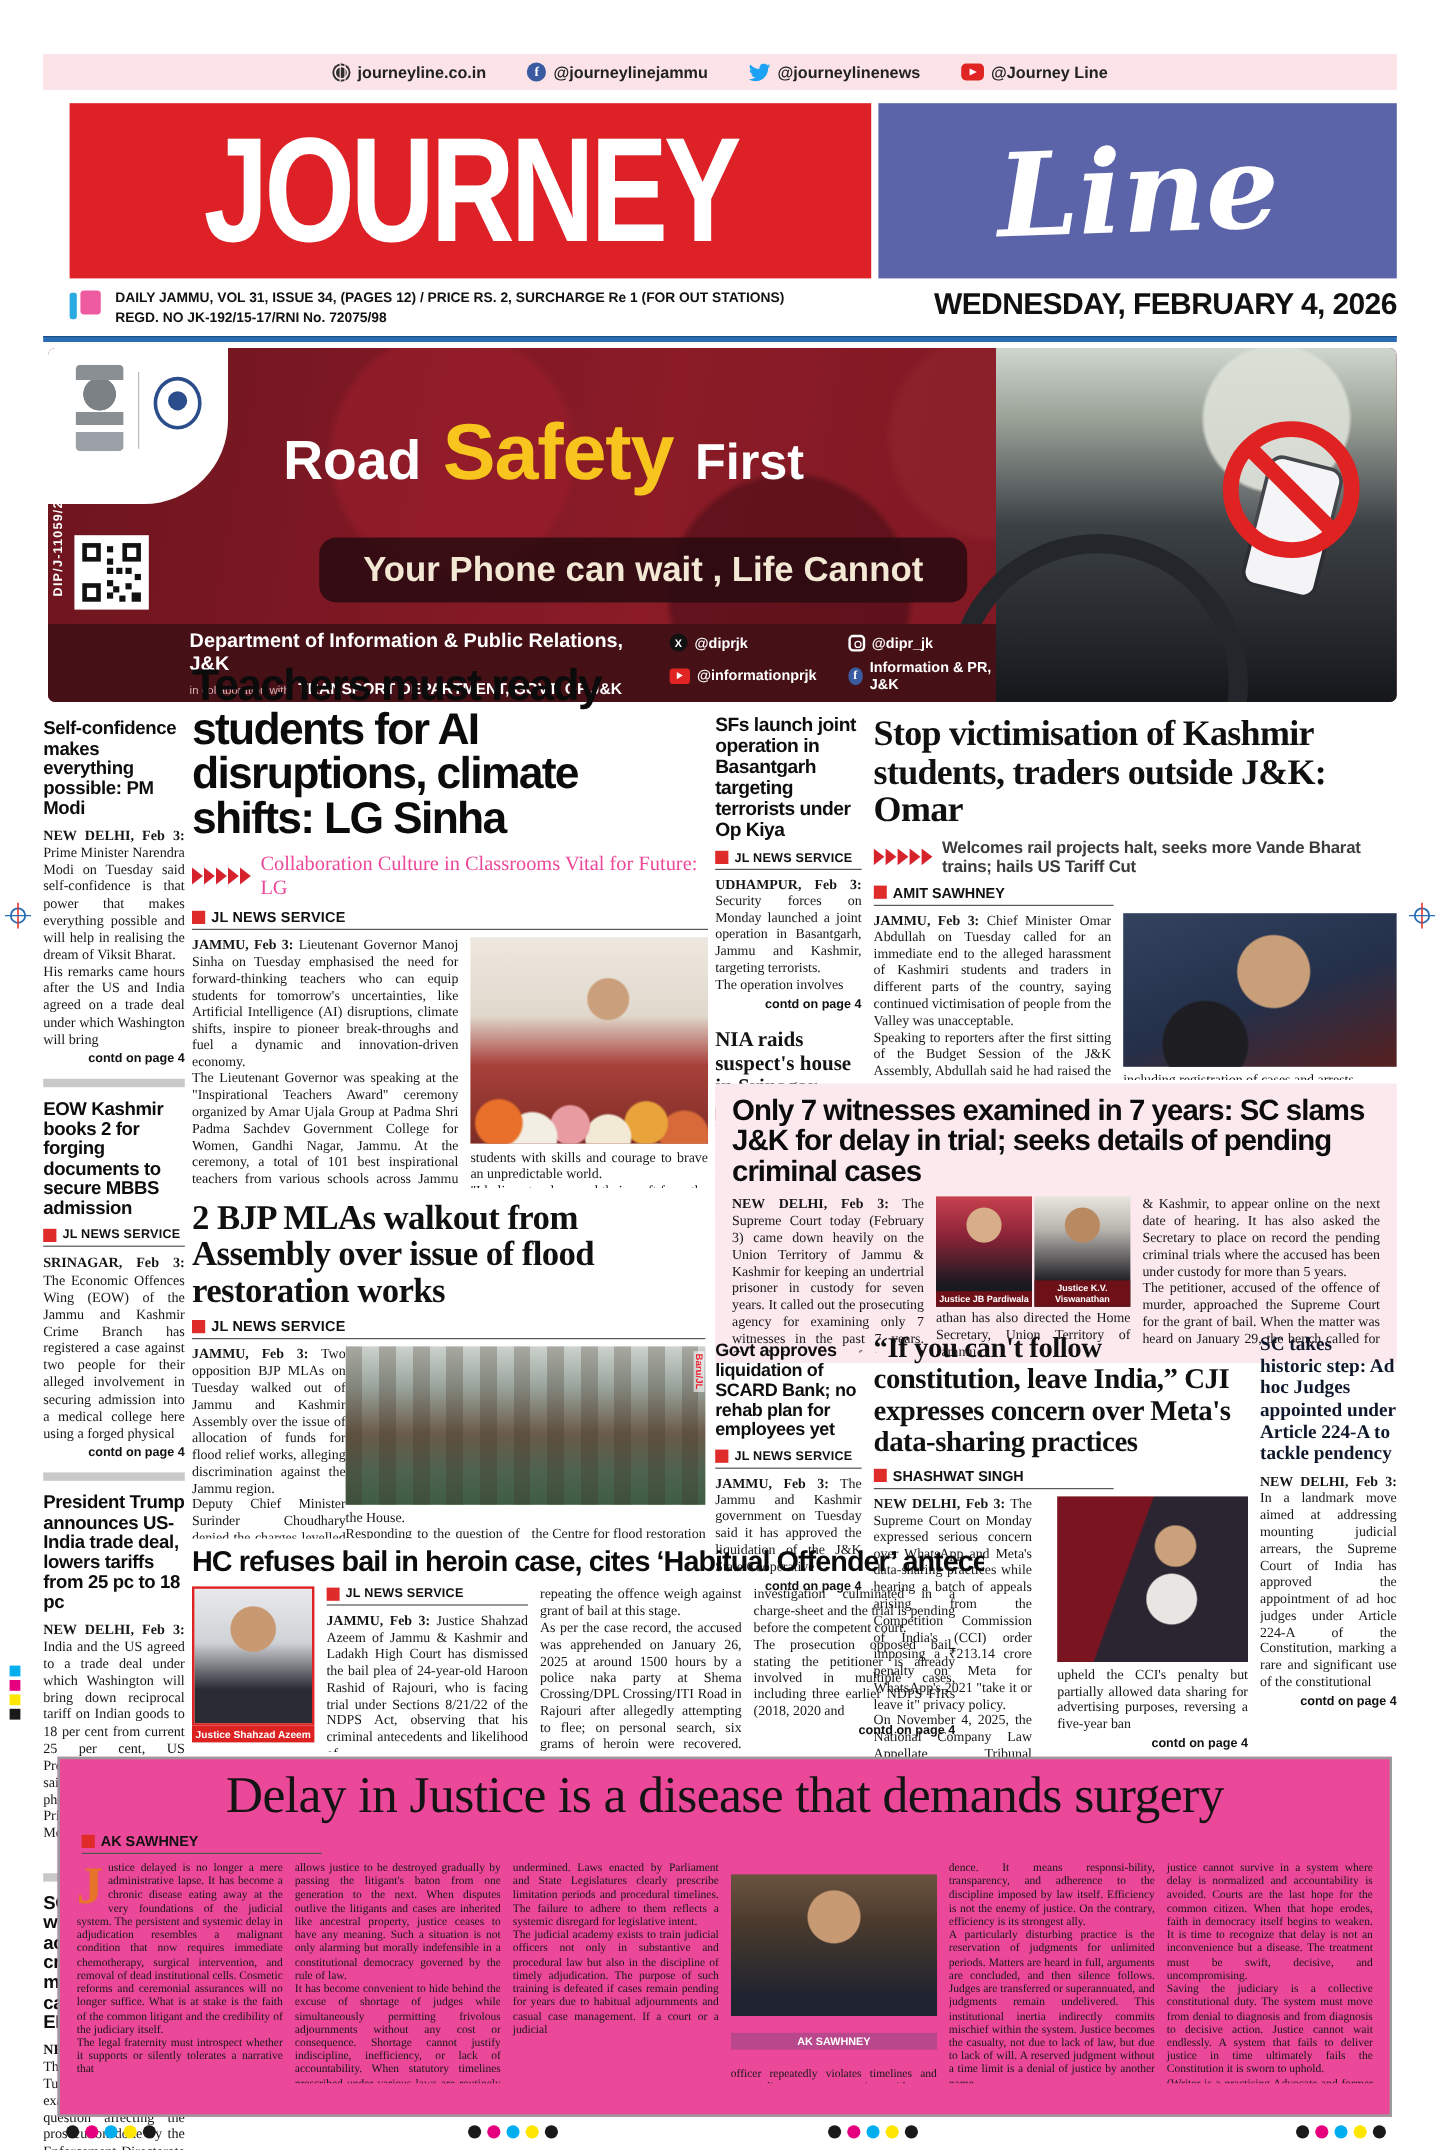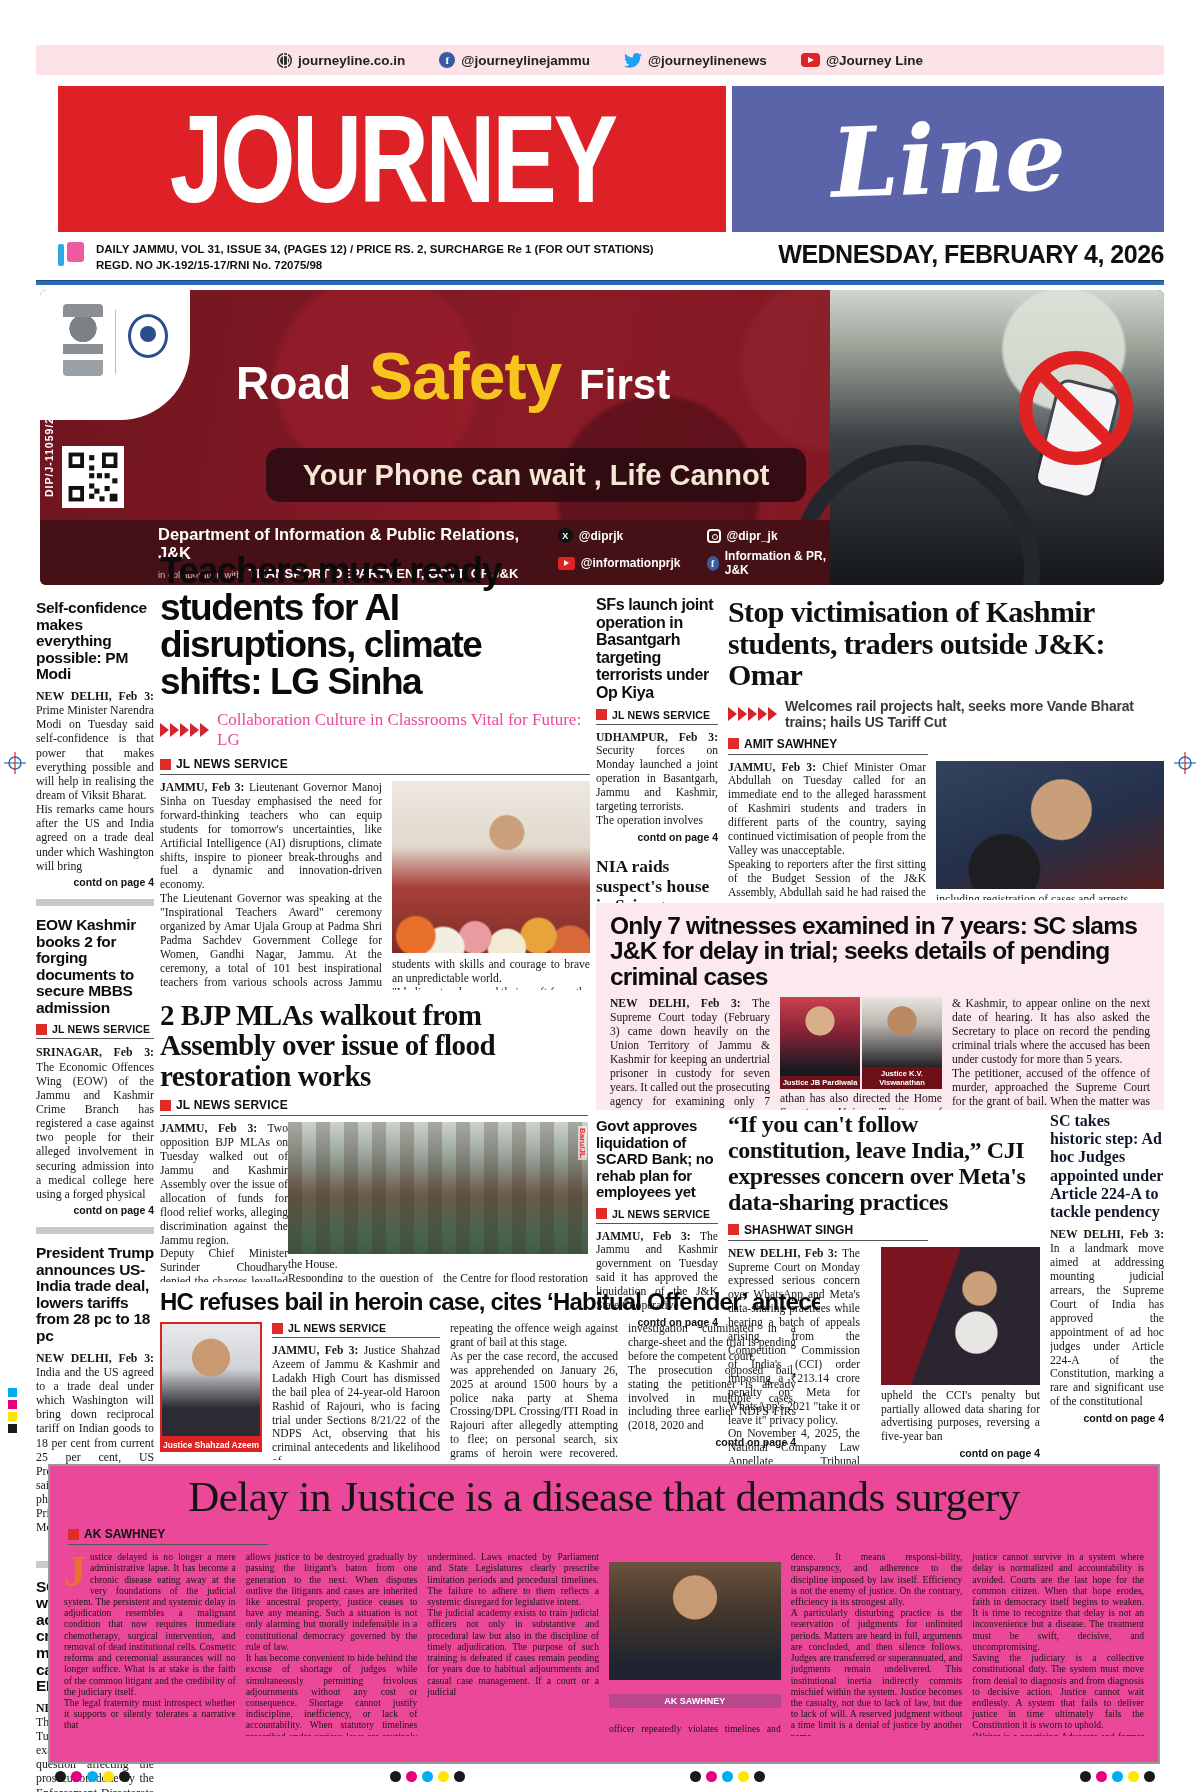--- a/index.html
+++ b/index.html
@@ -131,21 +131,21 @@
   .subhead-dark { display:flex; align-items:center; margin-top:7px; font:bold 14px "Liberation Sans", sans-serif; color:#3c3c3c; letter-spacing:-.2px; }
   .o-row { display:flex; gap:10px; }
   .o-col1 { width:198px; height:186px; overflow:hidden; }
   .o-col2 { width:228px; }
   .photo-omar { height:128px; background:
       radial-gradient(circle at 55% 38%, #c99f7a 0 20%, transparent 21%),
       radial-gradient(circle at 30% 85%, #1d1d22 0 18%, transparent 19%),
       linear-gradient(160deg,#33425e 0%,#24304a 55%,#57201f 100%); }
 
   
-  .pinkbox { position:absolute; left:596px; top:903px; width:568px; height:207px; background:#fbe9ee; padding:10px 14px; overflow:hidden; }
+  .pinkbox { position:absolute; left:596px; top:903px; width:568px; height:233px; background:#fbe9ee; padding:10px 14px; overflow:hidden; }
   .pinkbox h2 { font:800 24.5px/1.04 "Liberation Sans", sans-serif; letter-spacing:-.8px; color:#0c0c0c; margin-bottom:8px; }
   .p-row { display:flex; gap:10px; }
   .p-col1 { width:160px; height:130px; overflow:hidden; }
   .p-mid { width:162px; }
   .p-photos { display:flex; gap:2px; }
   .p-photos .photo { width:80px; height:92px; }
   .photo-pardiwala { background:radial-gradient(circle at 50% 26%, #d8ae88 0 18%, transparent 19%), linear-gradient(180deg,#c8414f 0%,#8e2438 35%,#191920 80%); }
   .photo-viswanathan { background:radial-gradient(circle at 50% 26%, #b98a62 0 18%, transparent 19%), linear-gradient(180deg,#e8e4de 0%,#b8b4ae 30%,#15151c 80%); }
   .p-photos .capbar { background:#6d1018; font-size:7.5px; }
   .p-cap { margin-top:3px; }
@@ -343,21 +343,21 @@
       <h3>EOW Kashmir books 2 for forging documents to secure MBBS admission</h3>
       <div class="svc sm">
           <i class="sq"></i>
           <b>JL NEWS SERVICE</b>
         </div>
       <div class="body"><b class="dl">SRINAGAR, Feb 3:</b><span> The Economic Offences Wing (EOW) of the Jammu and Kashmir Crime Branch has registered a case against two people for their alleged involvement in securing admission into a medical college here using a forged physical</span></div>
       <div class="contd">contd on page 4</div>
     </div>
     <div class="railrule"></div>
     <div>
-      <h3>President Trump announces US-India trade deal, lowers tariffs from 28 pc to 18 pc</h3>
+      <h3>President Trump announces US-India trade deal, lowers tariffs from 25 pc to 18 pc</h3>
       <div class="body"><b class="dl">NEW DELHI, Feb 3:</b><span> India and the US agreed to a trade deal under which Washington will bring down reciprocal tariff on Indian goods to 18 per cent from current 25 per cent, US President Donald Trump said on Monday after a phone conversation with Prime Minister Narendra Modi.</span></div>
       <div class="contd">contd on page 4</div>
     </div>
     <div class="railrule"></div>
     <div>
       <h3>SC to examine whether acquittal in criminal case means accused can't be tried by ED</h3>
       <div class="body"><b class="dl">NEW DELHI, Feb 3:</b><span> The Supreme Court on Tuesday agreed to examine the larger legal question affecting the prosecution done by the Enforcement Directorate in hundreds of cases across the country, whether the acquittal of a person in a criminal case will mean an accused cannot be tried for the</span></div>
 
     </div>
 

